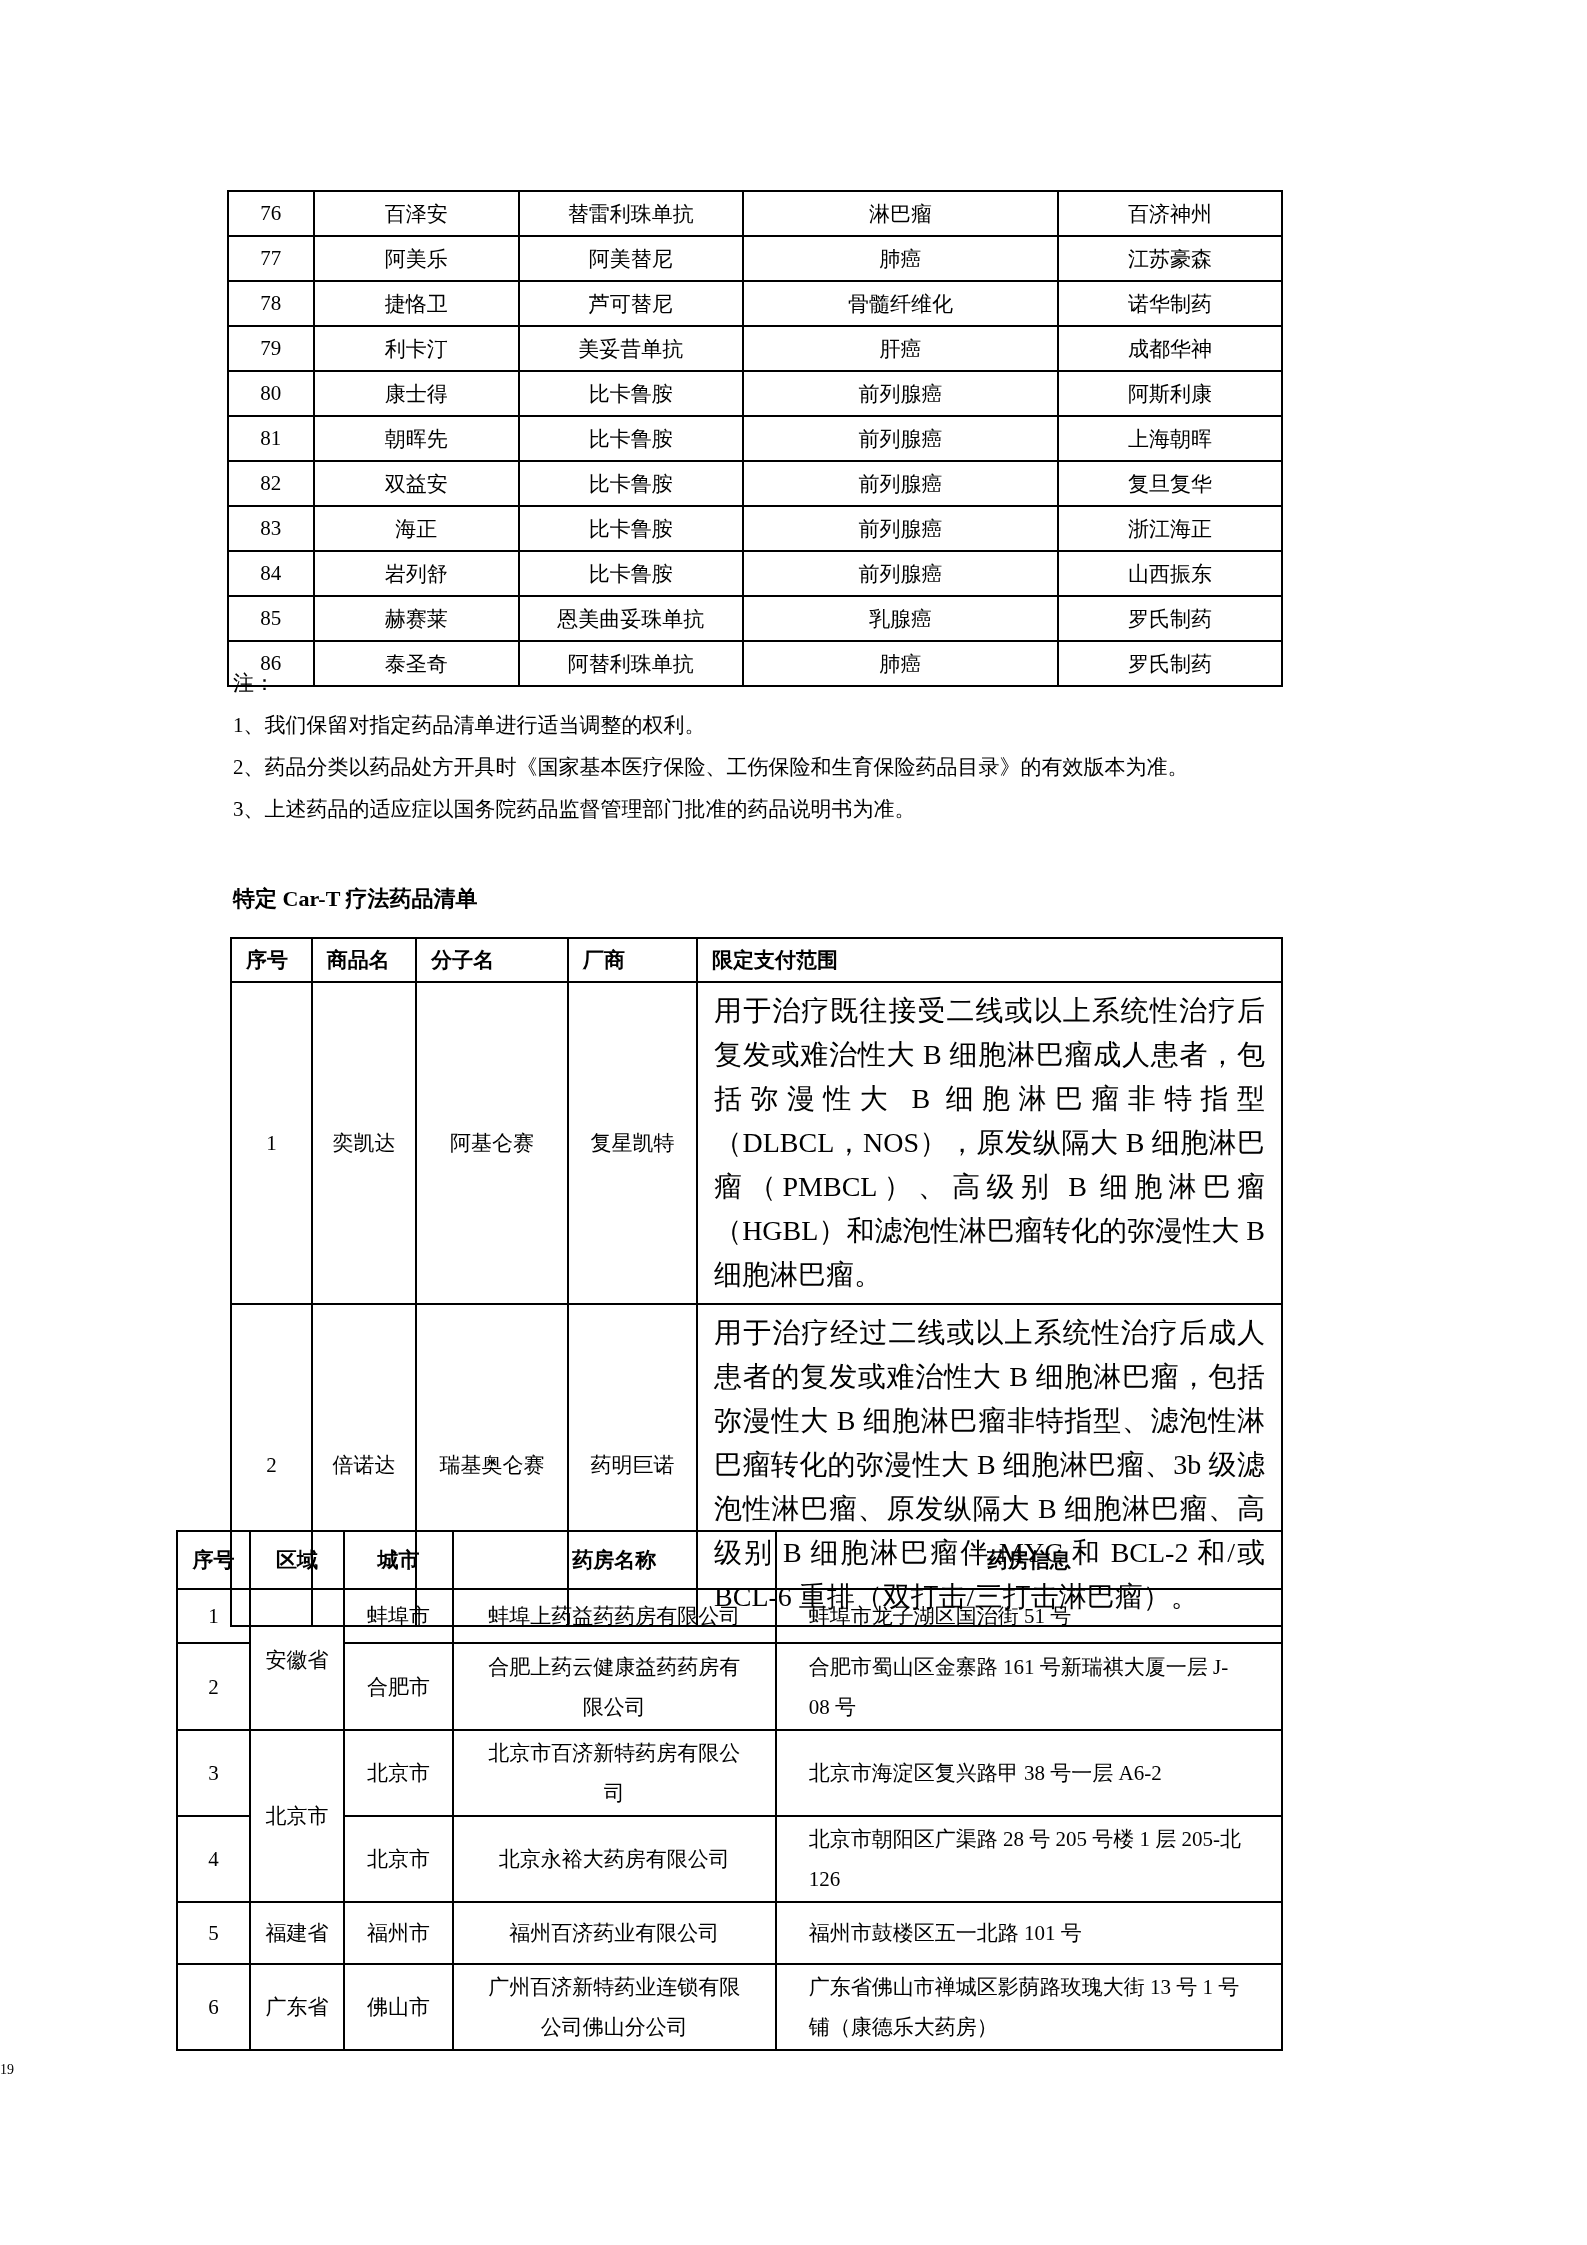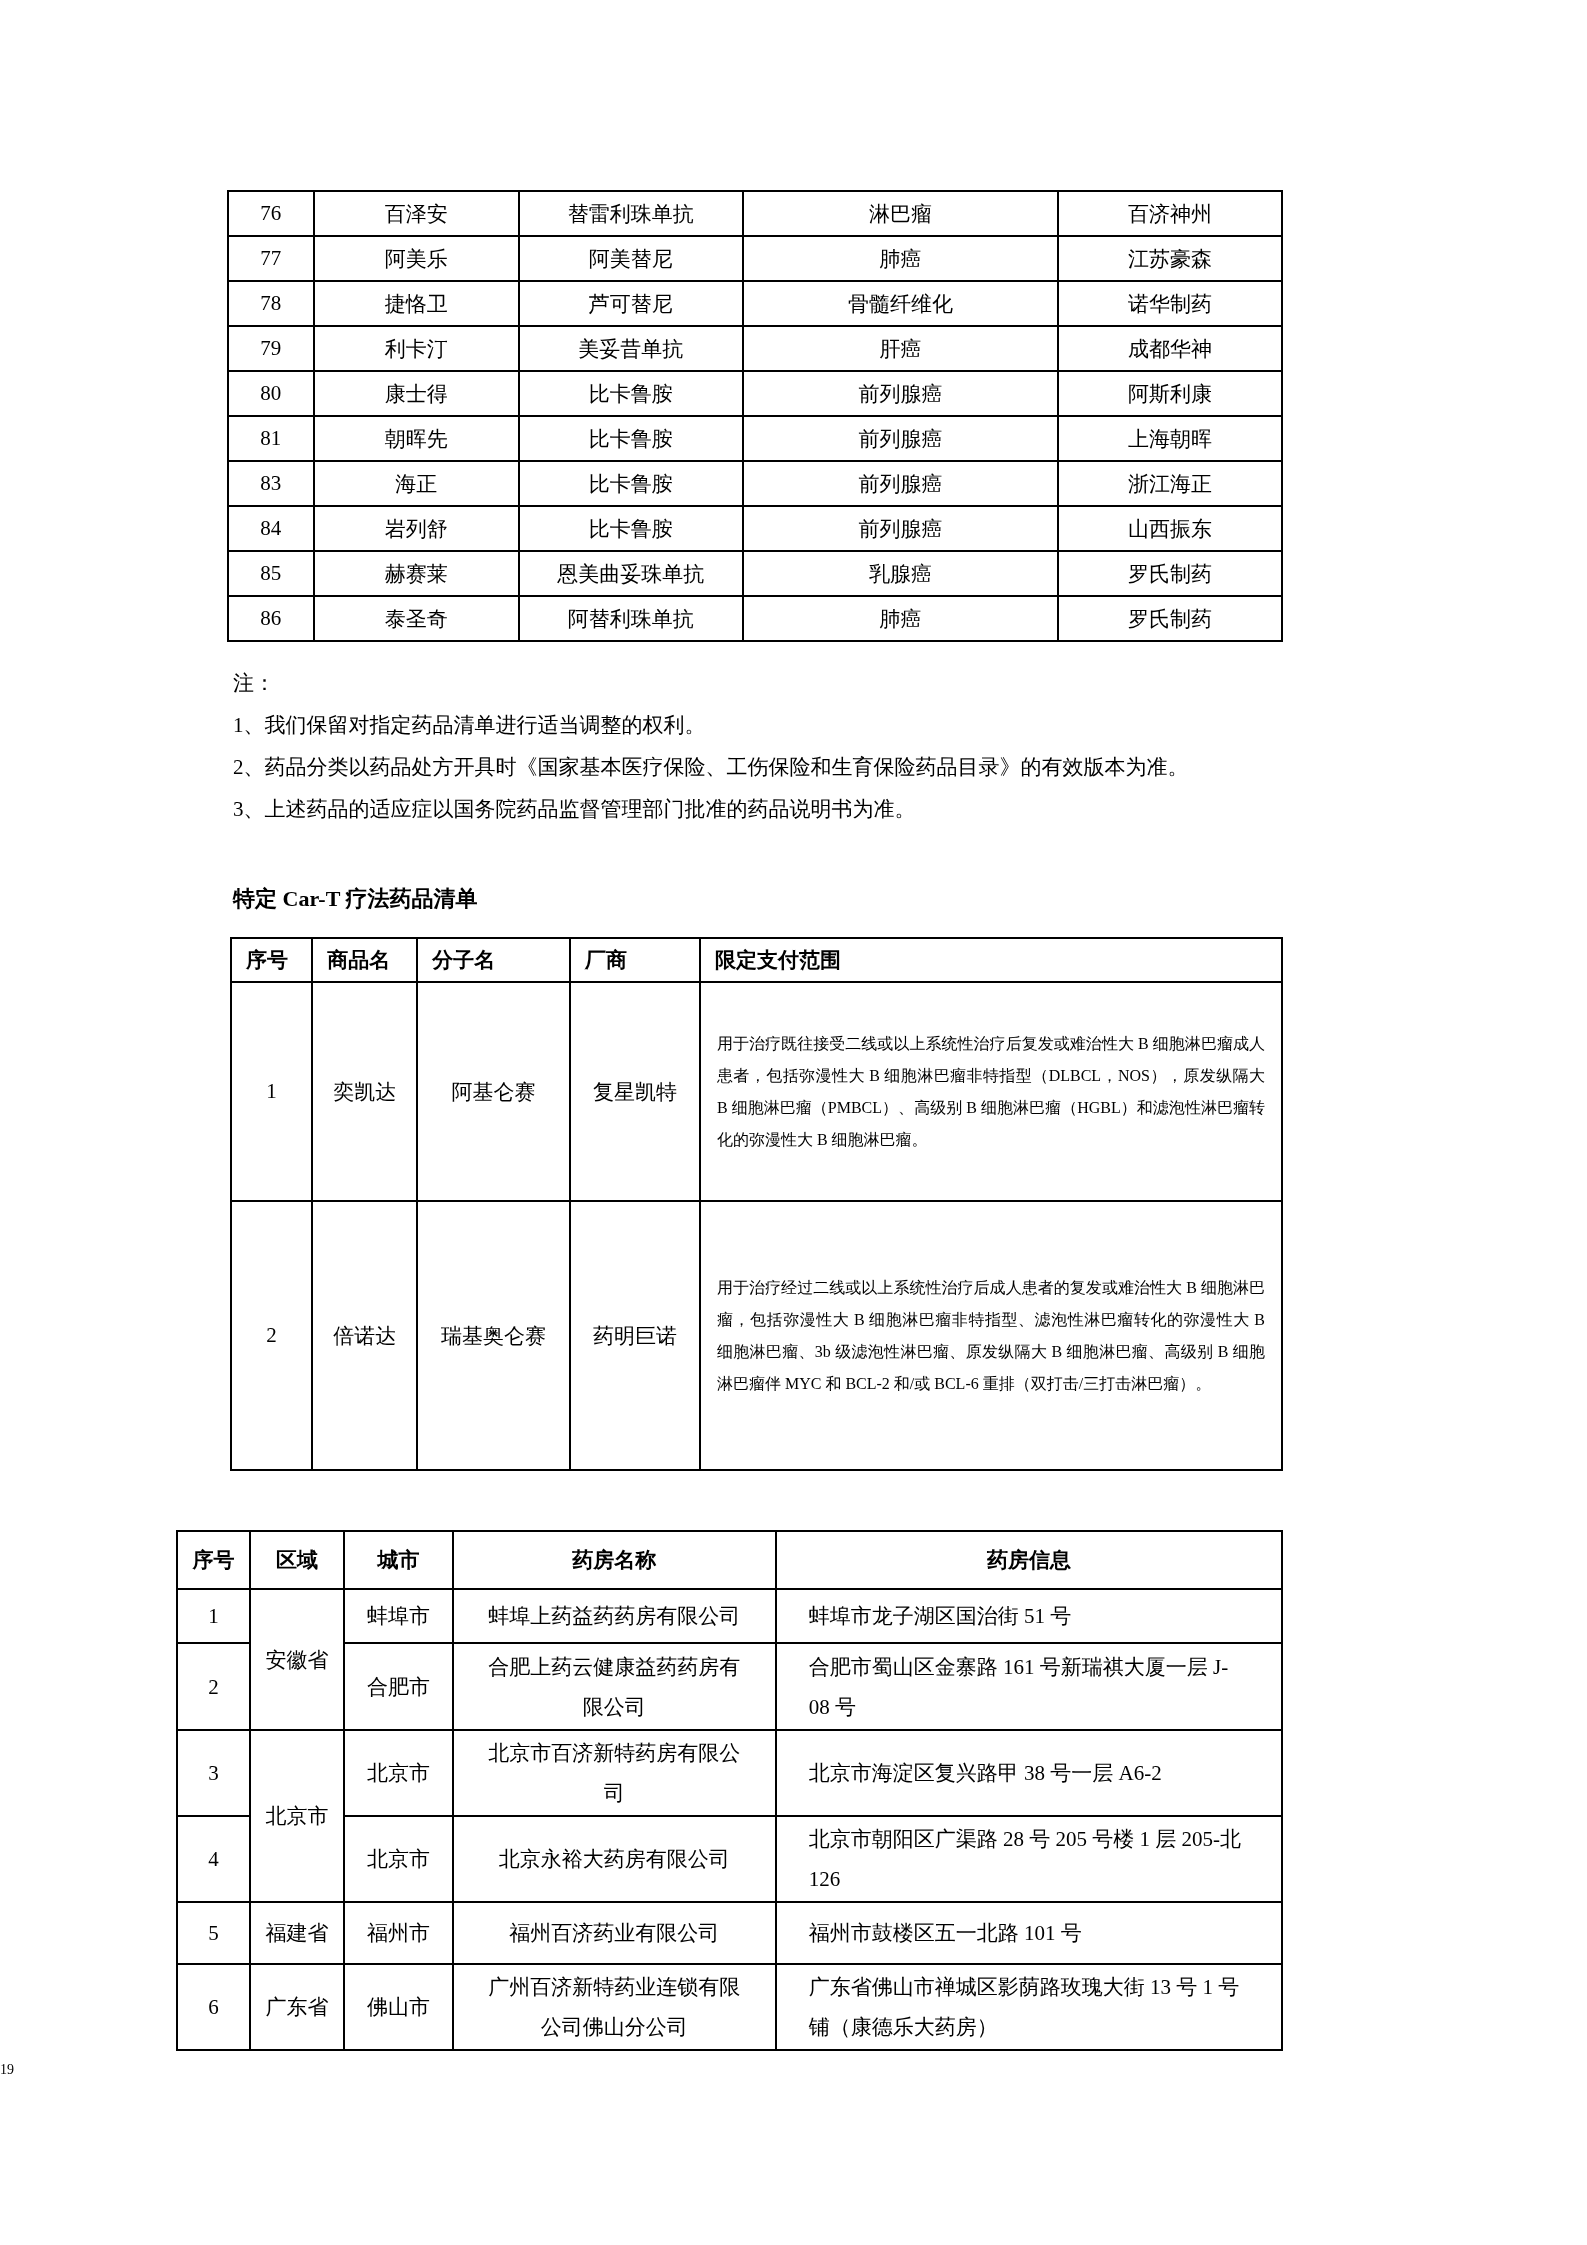--- a/index.html
+++ b/index.html
@@ -16,21 +16,21 @@
   .t1 td{height:43px;font-size:21px;}
   
   .notes{position:absolute;left:233px;top:662px;line-height:42px;font-size:21px;}
   
   .cart-title{position:absolute;left:233px;top:884px;font-weight:bold;font-size:22px;}
   .t2{position:absolute;left:230px;top:937px;}
   .t2 .hdr td{height:42px;font-weight:bold;text-align:left;padding-left:14px;font-size:21px;}
   .t2 .r1 td{height:205px;}
   .t2 .r2 td{height:255px;}
   .t2 td.scope{text-align:justify;text-align-last:left;padding:6px 16px;
-               line-height:32px;font-size:16px;}
+               line-height:44px;font-size:28px;}
   .cart-note{position:absolute;left:233px;top:1452px;font-size:21px;line-height:40px;}
   
   .t3{position:absolute;left:176px;top:1530px;}
   .t3 .hdr td{height:56px;font-weight:bold;font-size:21px;}
   .t3 td{font-size:21px;line-height:40px;}
   .t3 td.info{text-align:left;padding:2px 32px;}
   .t3 td.pname{padding:2px 28px;}
   .rh1{height:54px;} .rh2{height:87px;} .rh3{height:63px;}
   .rh4{height:65px;} .rh5{height:62px;} .rh6{height:86px;}
   .footer-num{position:absolute;left:0;top:2062px;width:1587px;
@@ -84,20 +84,27 @@
         <td>比卡鲁胺</td>
         <td>前列腺癌</td>
         <td>阿斯利康</td>
       </tr>
       <tr>
         <td>81</td>
         <td>朝晖先</td>
         <td>比卡鲁胺</td>
         <td>前列腺癌</td>
         <td>上海朝晖</td>
+      </tr>
+      <tr>
+        <td>82</td>
+        <td>双益安</td>
+        <td>比卡鲁胺</td>
+        <td>前列腺癌</td>
+        <td>复旦复华</td>
       </tr>
       <tr>
         <td>83</td>
         <td>海正</td>
         <td>比卡鲁胺</td>
         <td>前列腺癌</td>
         <td>浙江海正</td>
       </tr>
       <tr>
         <td>84</td>

